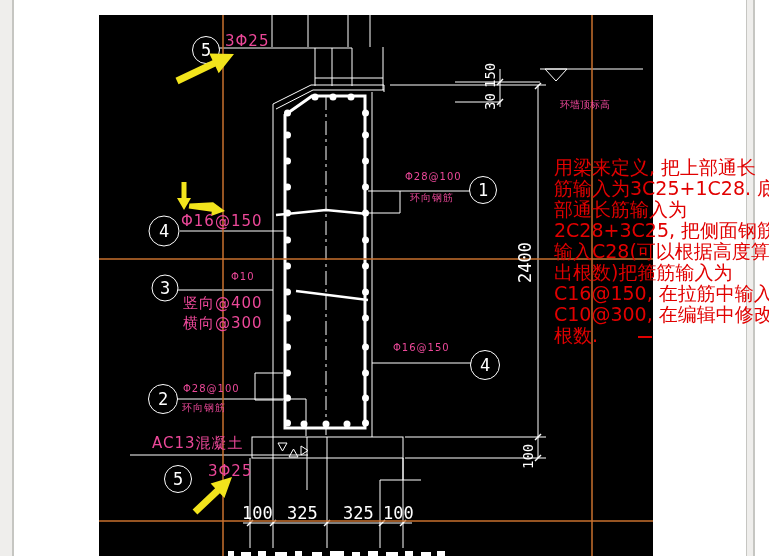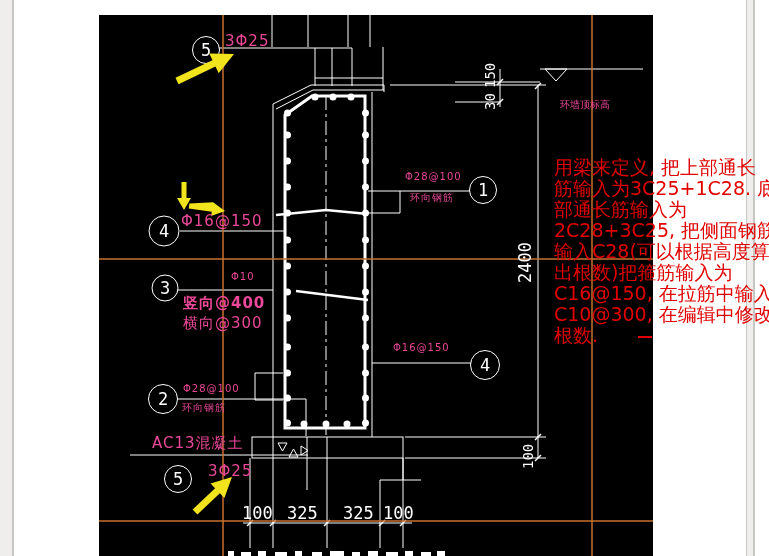--- a/index.html
+++ b/index.html
@@ -236,21 +236,21 @@
       <polygon points="234,54 218.7,73.3 215.5,66.6 178.5,84.2 175.5,77.8 212.5,60.2 209.3,53.5"></polygon>
       <polygon points="184,210 191,198 186.5,198 186.5,182 181.5,182 181.5,198 177,198"></polygon>
       <polygon points="225,211 211.1,216.1 211.8,211.7 188.7,208.5 189.4,203.5 213.1,202.3"></polygon>
       <polygon points="232,477 224.4,498 219.9,493.2 197.4,514.5 192.6,509.5 215.1,488.2 210.6,483.4"></polygon>
     </g>
   </svg>
 
   <div class="cadlabel sz15" style="left:225px;top:34px;">3Φ25</div>
   <div class="cadlabel sz15" style="left:181px;top:214px;">Φ16@150</div>
   <div class="cadlabel sz14" style="left:183px;top:272px;margin-left:48px;">Φ10</div>
-  <div class="cadlabel sz15" style="left:183px;top:296px;font-weight:bold;">竖向@400</div>
+  <div class="cadlabel sz15" style="left:183px;top:296px;">竖向@400</div>
   <div class="cadlabel sz15" style="left:183px;top:316px;text-align:right;">横向@300</div>
   <div class="cadlabel sz14" style="left:183px;top:384px;">Φ28@100</div>
   <div class="cadlabel sz14" style="left:182px;top:403px;">环向钢筋</div>
   <div class="cadlabel sz15" style="left:152px;top:436px;">AC13混凝土</div>
   <div class="cadlabel sz15" style="left:208px;top:464px;">3Φ25</div>
   <div class="cadlabel sz14" style="left:405px;top:172px;">Φ28@100</div>
   <div class="cadlabel sz14" style="left:410px;top:193px;">环向钢筋</div>
   <div class="cadlabel sz14" style="left:393px;top:343px;">Φ16@150</div>
   <div class="cadlabel sz10" style="left:560px;top:52px;">环墙顶标高</div>
 

